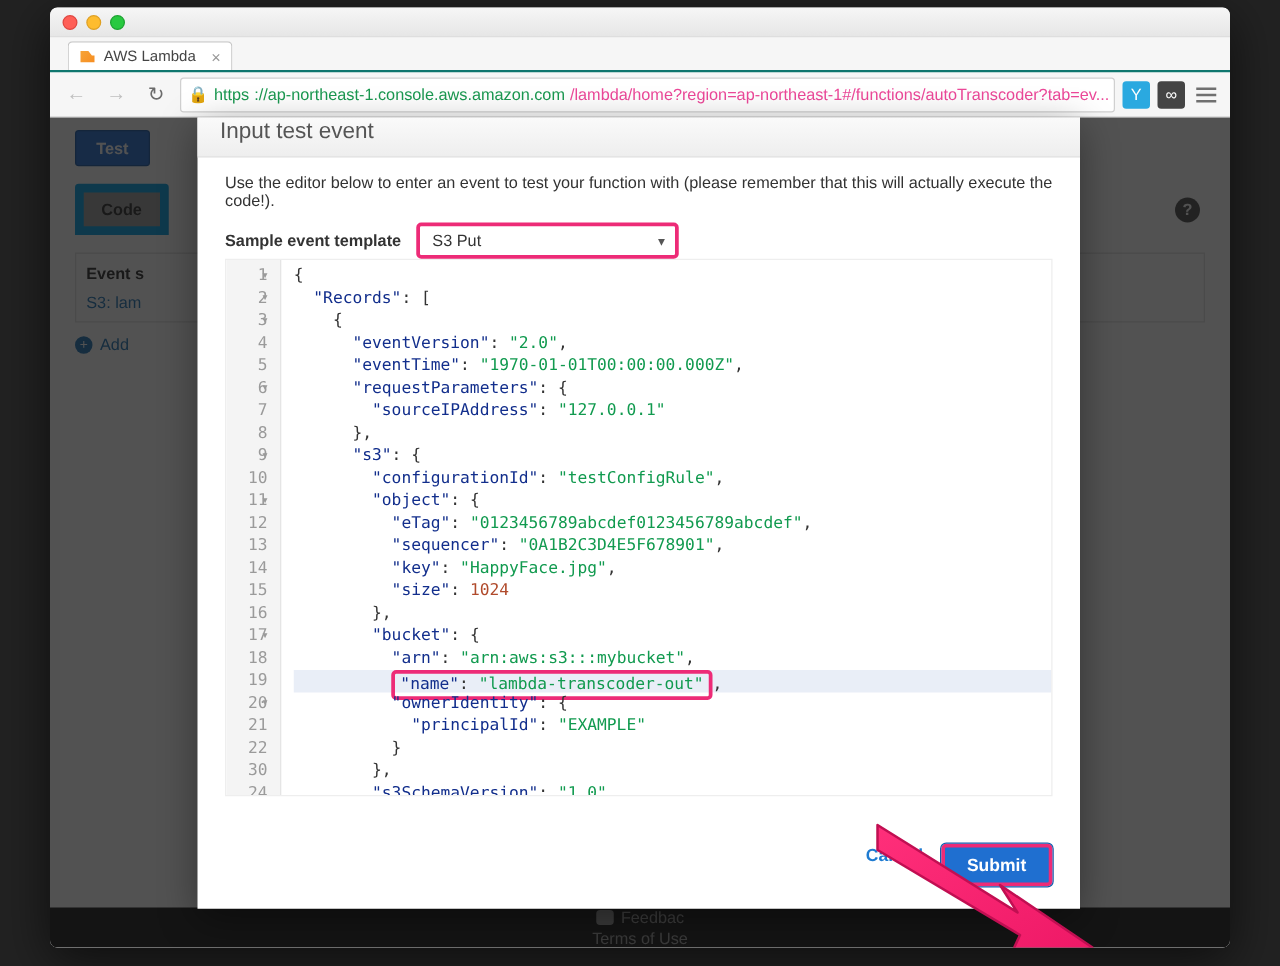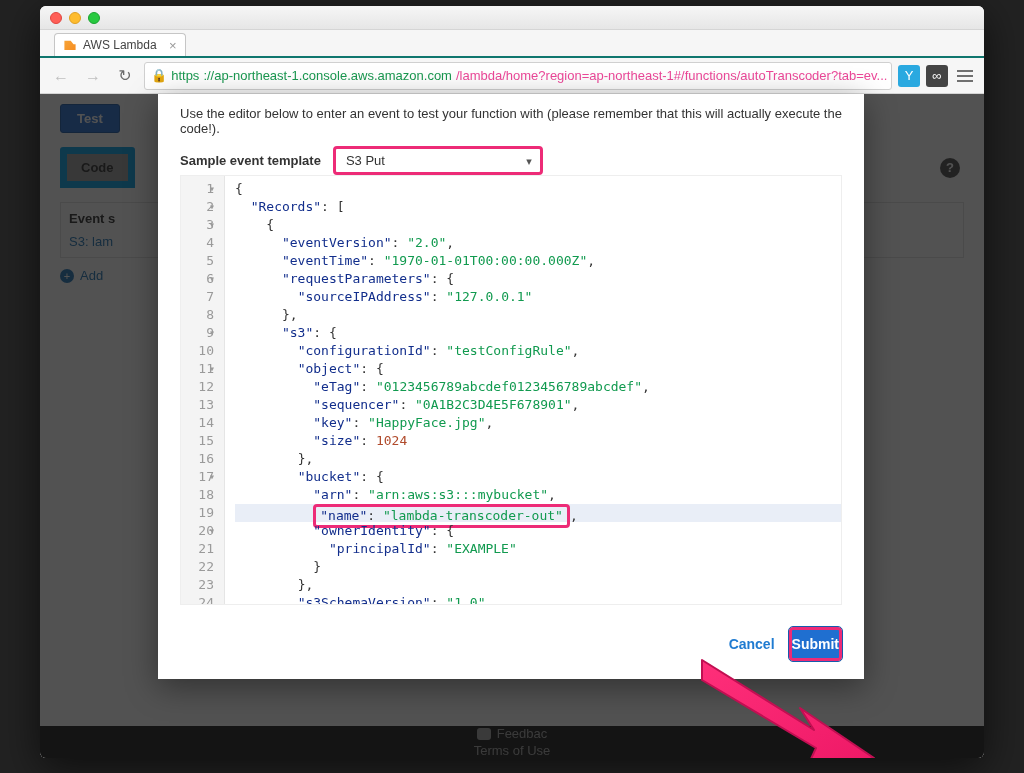--- a/index.html
+++ b/index.html
@@ -154,21 +154,21 @@
     border:3px solid #ed2b77;border-radius:4px;padding:0 4px;display:inline-block;line-height:18px
   }
 
   .modal-foot{
     display:flex;justify-content:flex-end;gap:14px;align-items:center;
     padding:18px 22px;
   }
   .btn-cancel{color:#1f7bd1;font-weight:bold;font-size:14px;cursor:pointer}
   .btn-submit{
     background:#1f6fd0;border:3px solid #ed2b77;outline:1px solid #155bad;
-    color:#fff;font-weight:bold;padding:6px 0;border-radius:4px;font-size:14px;
+    color:#fff;font-weight:bold;padding:6px 18px;border-radius:4px;font-size:14px;margin-top:16px;
   }
 
   
   .arrow{
     position:absolute; z-index:6;
     left:654px; top:558px;
     width:190px; height:130px; pointer-events:none;
   }
 </style>
 </head>
@@ -236,20 +236,23 @@
         <div class="fb">
           <span class="bubble"></span>
           <span>Feedbac</span>
         </div>
         <span>Terms of Use</span>
       </div>
 
       <div class="dim-overlay"></div>
 
       <div class="modal">
+        <div class="modal-head">
+          <span>Input test event</span>
+        </div>
         <div class="modal-body">
           <div class="hint">Use the editor below to enter an event to test your function with (please remember that this will actually execute the code!).</div>
           <div class="tmpl-row">
             <label>Sample event template</label>
             <div class="tmpl-select">
               <span>S3 Put</span>
               <span class="caret">▾</span>
             </div>
           </div>
 
@@ -270,21 +273,21 @@
                 <div class="ln">13</div>
                 <div class="ln">14</div>
                 <div class="ln">15</div>
                 <div class="ln">16</div>
                 <div class="ln">17<span class="fold">▾</span></div>
                 <div class="ln">18</div>
                 <div class="ln">19</div>
                 <div class="ln">20<span class="fold">▾</span></div>
                 <div class="ln">21</div>
                 <div class="ln">22</div>
-                <div class="ln">23</div>
+                <div class="ln">30</div>
                 <div class="ln">24</div>
               </div>
             <div class="code" id="code"><div class="row"><span></span><span class="pun">{</span></div><div class="row"><span>  </span><span class="key">"Records"</span><span class="pun">: [</span></div><div class="row"><span>    </span><span class="pun">{</span></div><div class="row"><span>      </span><span class="key">"eventVersion"</span><span class="pun">: </span><span class="str">"2.0"</span><span class="pun">,</span></div><div class="row"><span>      </span><span class="key">"eventTime"</span><span class="pun">: </span><span class="str">"1970-01-01T00:00:00.000Z"</span><span class="pun">,</span></div><div class="row"><span>      </span><span class="key">"requestParameters"</span><span class="pun">: {</span></div><div class="row"><span>        </span><span class="key">"sourceIPAddress"</span><span class="pun">: </span><span class="str">"127.0.0.1"</span></div><div class="row"><span>      </span><span class="pun">},</span></div><div class="row"><span>      </span><span class="key">"s3"</span><span class="pun">: {</span></div><div class="row"><span>        </span><span class="key">"configurationId"</span><span class="pun">: </span><span class="str">"testConfigRule"</span><span class="pun">,</span></div><div class="row"><span>        </span><span class="key">"object"</span><span class="pun">: {</span></div><div class="row"><span>          </span><span class="key">"eTag"</span><span class="pun">: </span><span class="str">"0123456789abcdef0123456789abcdef"</span><span class="pun">,</span></div><div class="row"><span>          </span><span class="key">"sequencer"</span><span class="pun">: </span><span class="str">"0A1B2C3D4E5F678901"</span><span class="pun">,</span></div><div class="row"><span>          </span><span class="key">"key"</span><span class="pun">: </span><span class="str">"HappyFace.jpg"</span><span class="pun">,</span></div><div class="row"><span>          </span><span class="key">"size"</span><span class="pun">: </span><span class="num">1024</span></div><div class="row"><span>        </span><span class="pun">},</span></div><div class="row"><span>        </span><span class="key">"bucket"</span><span class="pun">: {</span></div><div class="row"><span>          </span><span class="key">"arn"</span><span class="pun">: </span><span class="str">"arn:aws:s3:::mybucket"</span><span class="pun">,</span></div><div class="row hl-row"><span>          </span><span class="highlight-box"><span class="key">"name"</span><span class="pun">: </span><span class="str">"lambda-transcoder-out"</span></span><span class="pun">,</span></div><div class="row"><span>          </span><span class="key">"ownerIdentity"</span><span class="pun">: {</span></div><div class="row"><span>            </span><span class="key">"principalId"</span><span class="pun">: </span><span class="str">"EXAMPLE"</span></div><div class="row"><span>          </span><span class="pun">}</span></div><div class="row"><span>        </span><span class="pun">},</span></div><div class="row"><span>        </span><span class="key">"s3SchemaVersion"</span><span class="pun">: </span><span class="str">"1.0"</span></div></div>
           </div>
         </div>
         <div class="modal-foot">
           <span class="btn-cancel">Cancel</span>
           <button class="btn-submit">Submit</button>
         </div>
       </div>

